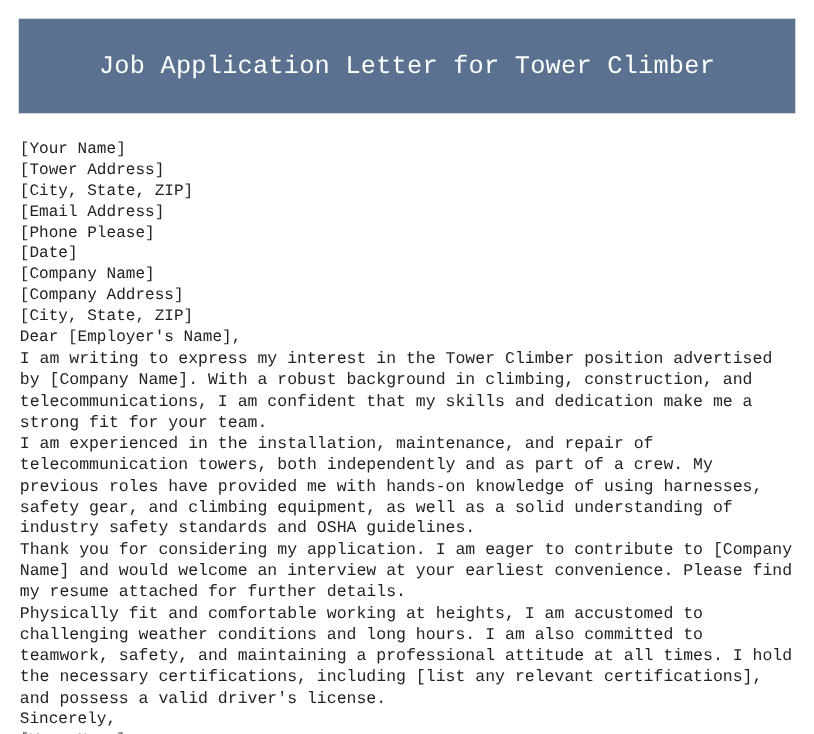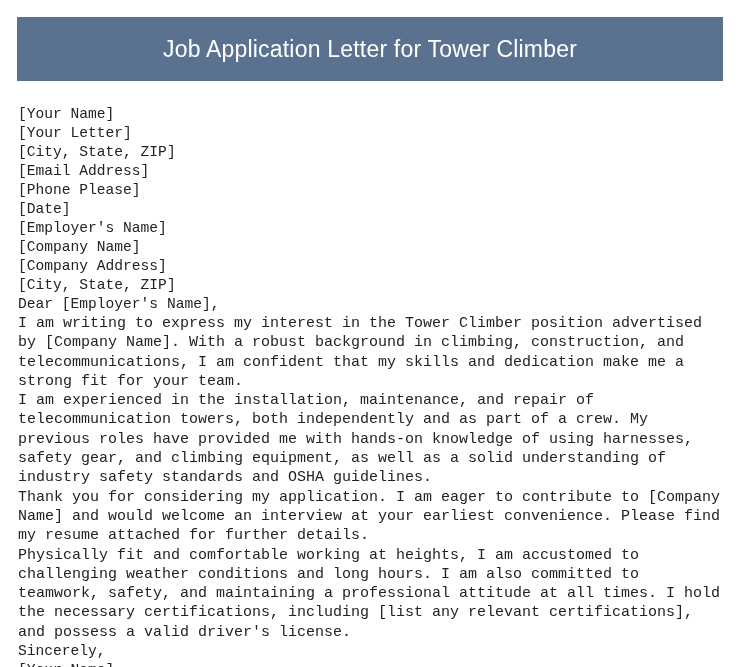--- a/index.html
+++ b/index.html
@@ -16,25 +16,26 @@
   }
   .page {
     width: 740px;
     height: 667px;
     background: #ffffff;
     box-sizing: border-box;
     position: relative;
   }
   .header-band {
     margin: 17px 17px 0 17px;
-    height: 64px;
+    height: 86px;
     background: #5a7290;
     display: flex;
     align-items: center;
     justify-content: center;
+    font-family: Liberation Mono, monospace;
   }
   .header-title {
     color: #ffffff;
     font-size: 23px;
     font-weight: normal;
     letter-spacing: 0.2px;
     text-align: center;
   }
   .body-area {
     padding: 24px 18px 0 18px;
@@ -60,29 +61,28 @@
 <div class="page">
 
   <div class="header-band">
     <div class="header-title">Job Application Letter for Tower Climber</div>
   </div>
 
   <div class="body-area">
 
     <div>
       <div class="line">[Your Name]</div>
-      <div class="line">[Your Letter]</div>
+      <div class="line">[Tower Address]</div>
       <div class="line">[City, State, ZIP]</div>
       <div class="line">[Email Address]</div>
       <div class="line">[Phone Please]</div>
       <div class="line">[Date]</div>
     </div>
 
     <div>
-      <div class="line">[Employer's Name]</div>
       <div class="line">[Company Name]</div>
       <div class="line">[Company Address]</div>
       <div class="line">[City, State, ZIP]</div>
     </div>
 
     <div class="line">Dear [Employer's Name],</div>
 
     <p class="para">I am writing to express my interest in the Tower Climber position advertised by [Company Name]. With a robust background in climbing, construction, and telecommunications, I am confident that my skills and dedication make me a strong fit for your team.</p>
     <p class="para">I am experienced in the installation, maintenance, and repair of telecommunication towers, both independently and as part of a crew. My previous roles have provided me with hands-on knowledge of using harnesses, safety gear, and climbing equipment, as well as a solid understanding of industry safety standards and OSHA guidelines.</p>
     <p class="para">Thank you for considering my application. I am eager to contribute to [Company Name] and would welcome an interview at your earliest convenience. Please find my resume attached for further details.</p>

